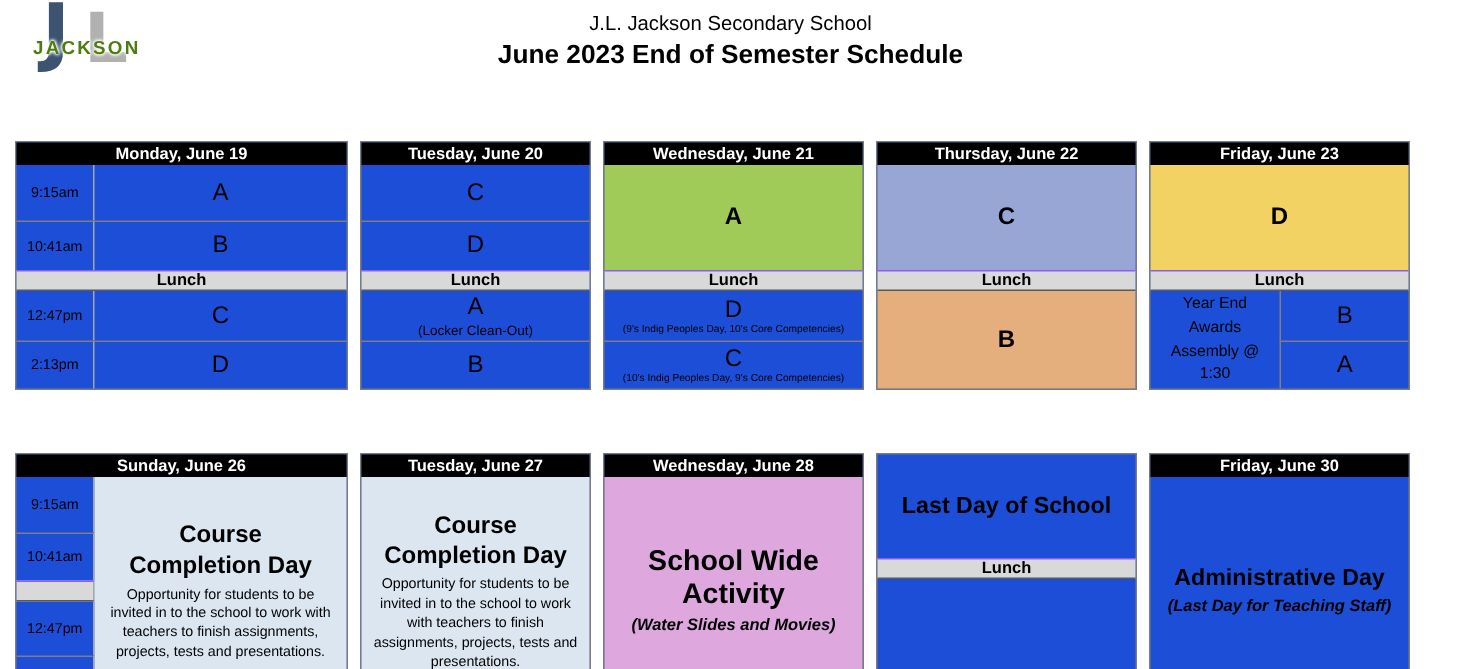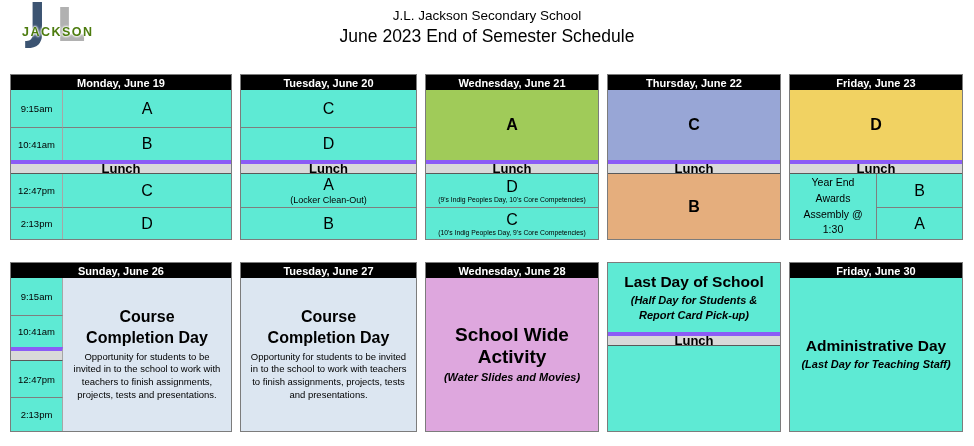--- a/index.html
+++ b/index.html
@@ -11,42 +11,42 @@
   .logo { position:absolute; left:22px; top:4px; width:84px; height:62px; }
   .logo-j { position:absolute; left:6px; top:-8px; font-family:"DejaVu Sans",sans-serif;
             font-size:50px; font-weight:bold; line-height:1; }
   .logo-l { position:absolute; left:34px; top:-2px; font-family:"DejaVu Sans",sans-serif;
             font-size:46px; font-weight:bold; line-height:1; }
   .logo-word { position:absolute; left:0; top:21px; font-size:12.5px; font-weight:bold;
                letter-spacing:1.5px; color:#4d7c0f;
                text-shadow:0 0 2px #fff,0 0 2px #fff,0 0 3px #fff,0 0 3px #fff; }
   .titles { position:absolute; left:0; right:0; top:8px; text-align:center; }
   .school-name { font-size:13.5px; }
-  .page-title { font-size:17.5px; font-weight:normal; margin-top:3px; }
+  .page-title { font-size:17.5px; font-weight:bold; margin-top:3px; }
 
   
   .week { display:flex; gap:8px; margin-left:10px; }
   .week2 { margin-top:22px; }
-  .tbl { border:1.5px solid #7c7c7c; background:#5eead4; }
-  .w-mon { width:222px; } .w-tue { width:177px; }
+  .tbl { border:1.5px solid #7c7c7c; background:#1d4ed8;margin-top:20px; }
+  .w-mon { width:222px; } .w-tue { width:154px; }
   .w-wed,.w-thu,.w-fri { width:174px; }
 
   .day-header { height:15px; display:flex; align-items:center; justify-content:center;
                 color:#fff; font-weight:bold; font-size:11px; }
 
   .cell { display:flex; flex-direction:column; align-items:center; justify-content:center;
           text-align:center; min-width:0; }
   .bt { border-top:1px solid #7f7f7f; }
   .tcol { border-right:1px solid #a6a6a6; font-size:9.5px; }
   .letter { font-size:16px; line-height:1.1; }
   .letter-bold { font-size:16px; font-weight:bold; line-height:1.1; }
   .note-sm { font-size:9px; margin-top:1px; }
   .note-xs { font-size:6.8px; margin-top:1px; white-space:nowrap; }
-  .lunch { border-top:4px solid #8b5cf6; border-bottom:1px solid #595959;
-           font-size:13px; font-weight:bold; display:flex; align-items:center; justify-content:center; }
+  .lunch { border-top:1px solid #8b5cf6; border-bottom:1px solid #595959;
+           font-size:11px; font-weight:bold; display:flex; align-items:center; justify-content:center; }
 
   
   .g-mon  { display:grid; grid-template-columns:52px 1fr; grid-template-rows:37px 33px 14px 33px 32px; }
   .g-tue  { display:grid; grid-template-rows:37px 33px 14px 33px 32px; }
   .g-wedT { display:grid; grid-template-rows:70px 14px 33px 32px; }
   .g-thuT { display:grid; grid-template-rows:70px 14px 65px; }
   .g-friT { display:grid; grid-template-rows:70px 14px 65px; }
   .fri-bottom { display:grid; grid-template-columns:1fr 1fr; grid-template-rows:33px 32px; }
   .fri-note { grid-row:1 / 3; font-size:10.5px; line-height:1.5; padding:0 4px; }
   .fri-right { border-left:1px solid #7f7f7f; }
@@ -180,21 +180,20 @@
     <div class="cell fullcell" style="background-color: rgb(222, 167, 222);">
       <div class="swa-title">School Wide Activity</div>
       <div class="sub-italic">(Water Slides and Movies)</div>
     </div>
   </div>
 
   <div class="tbl w-thu">
     <div class="g-thu2">
       <div class="cell">
         <div class="lds-title">Last Day of School</div>
-        <div class="sub-italic">(Half Day for Students &amp; Report Card Pick-up)</div>
       </div>
       <div class="lunch" style="background-color: rgb(217, 217, 217);">Lunch</div>
       <div class="cell"></div>
     </div>
   </div>
 
   <div class="tbl w-fri">
     <div class="day-header" style="background-color: rgb(0, 0, 0);">Friday, June 30</div>
     <div class="cell fullcell">
       <div class="adm-title">Administrative Day</div>

